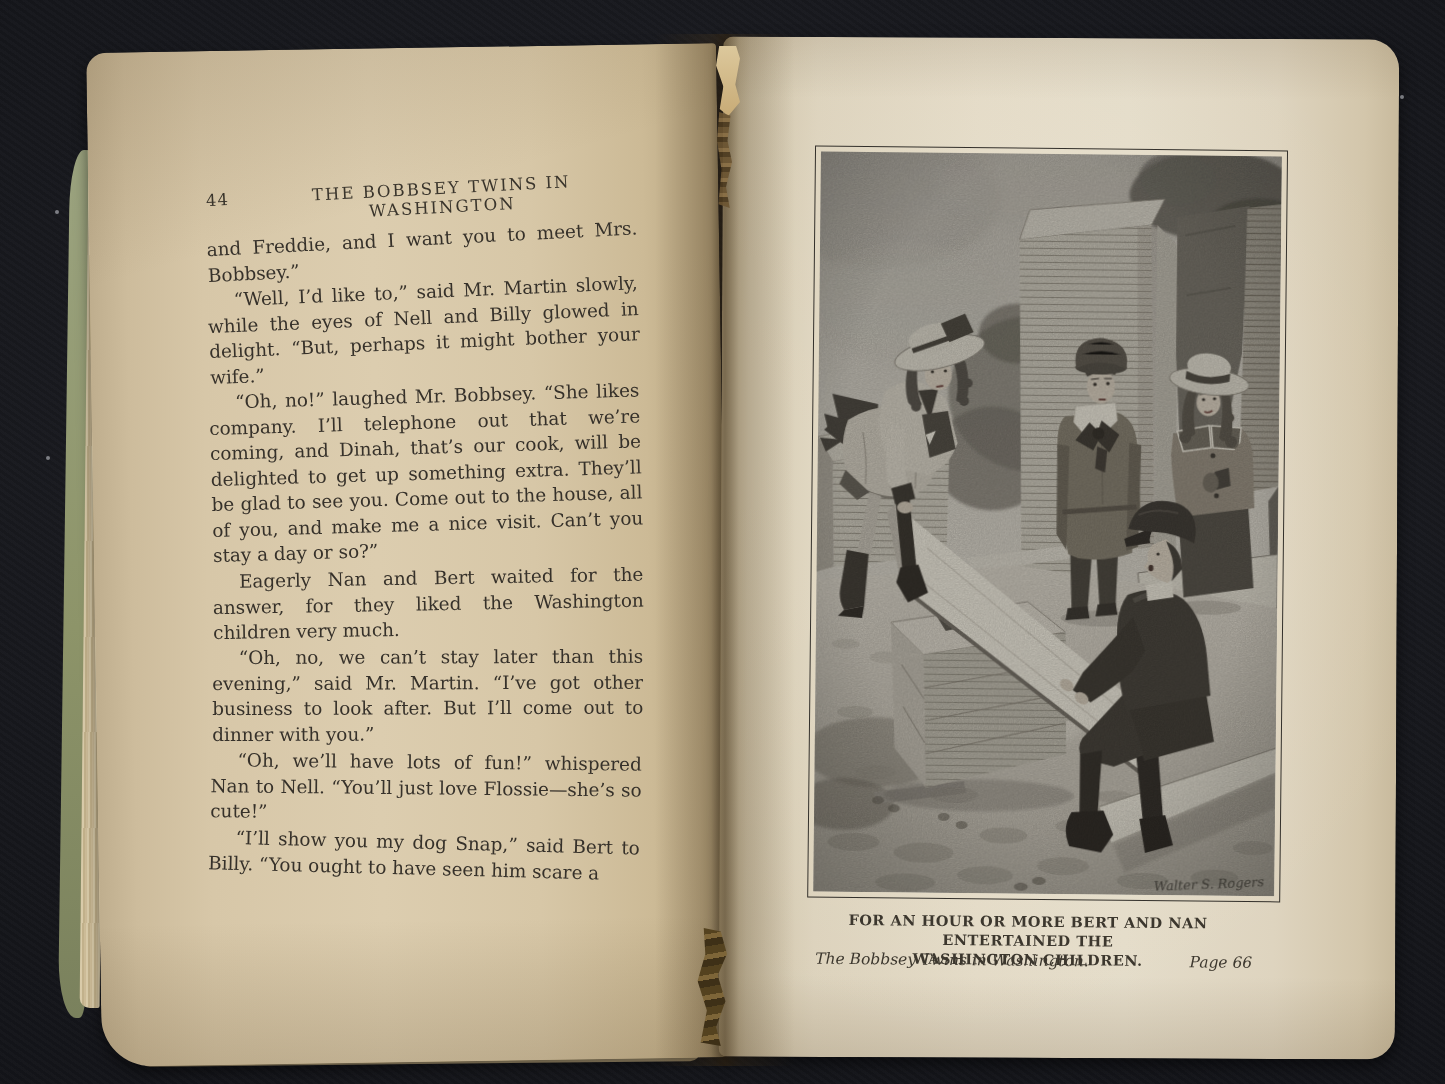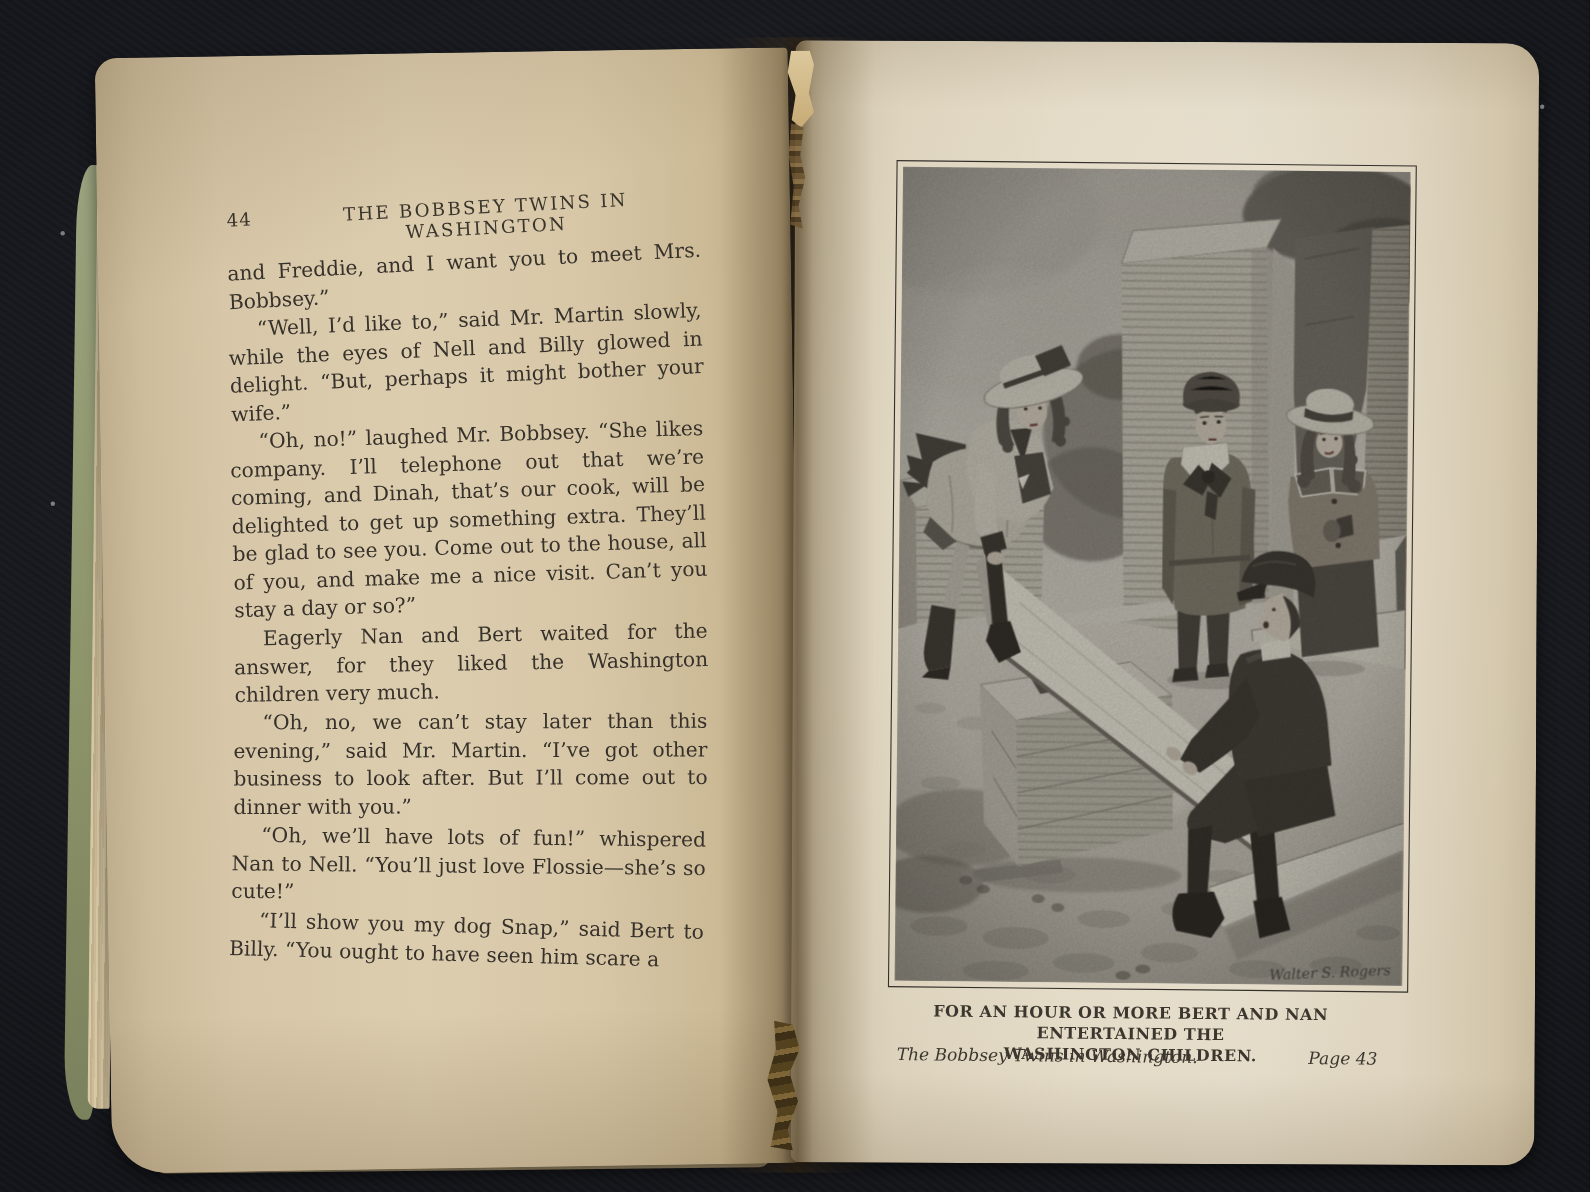--- a/index.html
+++ b/index.html
@@ -360,21 +360,21 @@
         <rect width="462" height="740" filter="url(#grain)" opacity="0.22"></rect>
       </svg>
     </div>
 
     <div class="plate-caption">
       <div>FOR AN HOUR OR MORE BERT AND NAN ENTERTAINED THE</div>
       <div>WASHINGTON CHILDREN.</div>
     </div>
     <div class="plate-footer">
       <span>The Bobbsey Twins in Washington.</span>
-      <span>Page 43</span>
+      <span>Page 66</span>
     </div>
   </div>
 
   <div class="gutter-shadow"></div>
   <div class="tape-top"></div>
   <div class="tape-top-dark"></div>
   <div class="tape-bottom"></div>
   <div class="speck" style="left:1400px;top:95px"></div>
   <div class="speck" style="left:55px;top:210px"></div>
   <div class="speck" style="left:46px;top:456px"></div>

